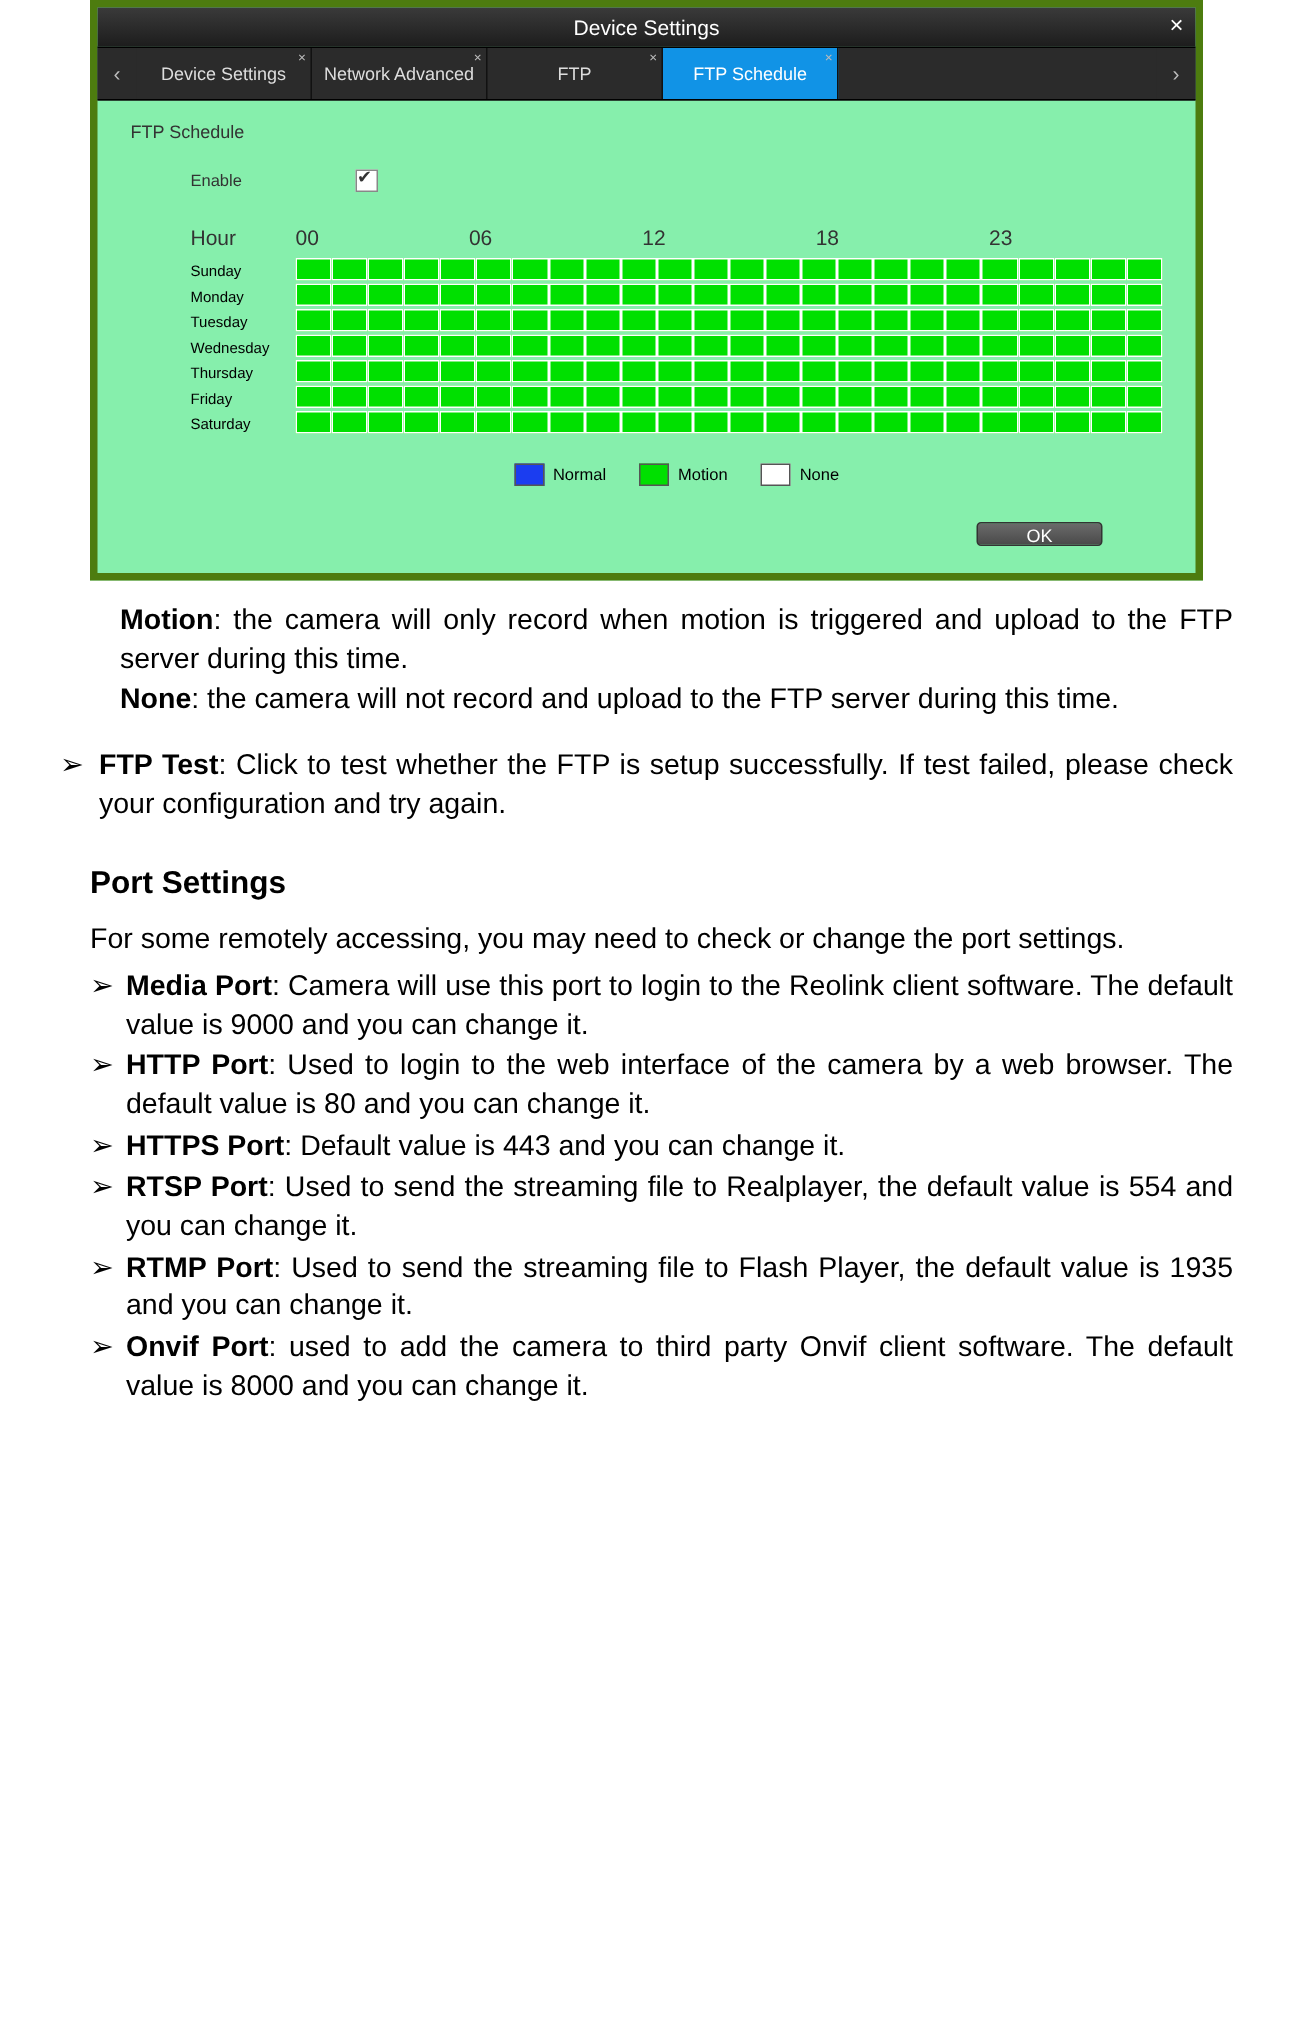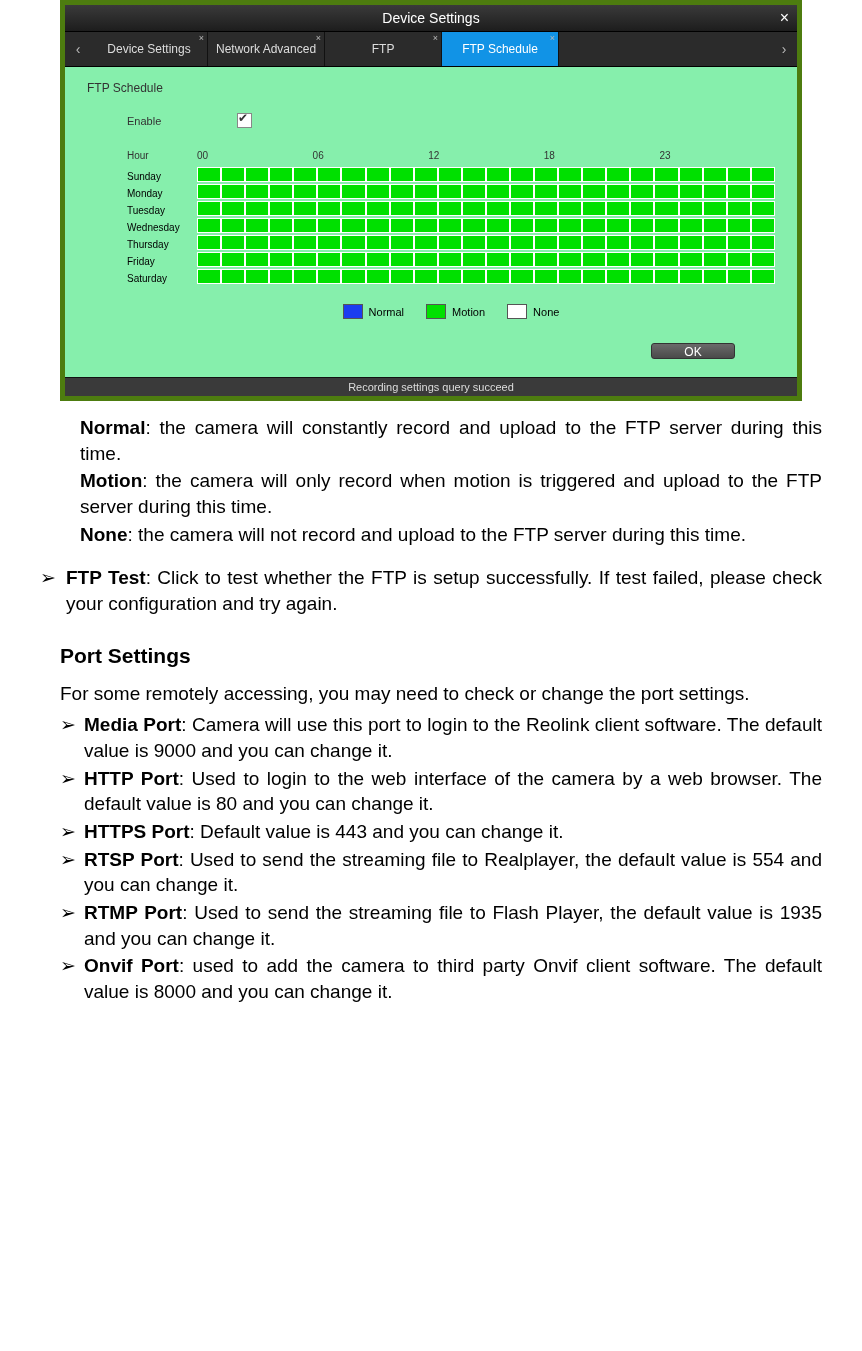--- a/index.html
+++ b/index.html
@@ -15,21 +15,21 @@
   .shot-tab-x{position:absolute;top:1px;right:3px;font-size:9px;color:#bbb}
   .shot-body{padding:14px 22px 18px 22px}
   .panel-title{font-size:12px;color:#333;margin-bottom:18px}
   .row{display:flex;align-items:center;font-size:11px;color:#333;margin:4px 0}
   .row-label{width:110px}
   .enable-row{margin:14px 0 22px 40px}
   .checkbox{display:inline-block;width:13px;height:13px;border:1px solid #888;position:relative;background:#fff}
   .checkbox.checked::after{content:"✔";position:absolute;top:-3px;left:0;font-size:12px;color:#333}
   
   .sched{margin-left:40px}
-  .sched-head{display:flex;align-items:center;font-size:10px;color:#333;margin-bottom:4px}
+  .sched-head{display:flex;align-items:center;font-size:14px;color:#333;margin-bottom:4px}
   .sched-head .row-label{width:70px}
   .sched-hours{display:flex;flex:1}
   .sched-hours span{flex:1;text-align:left}
   .sched-row{display:flex;align-items:flex-end;height:17px}
   .sched-row .row-label{width:70px;font-size:10px}
   .grid{display:flex;flex:1;gap:0}
   .cell{flex:1;height:15px;background:#00e000;border:1px solid #fff;box-sizing:border-box}
   
   .legend{display:flex;justify-content:center;gap:22px;margin:20px 0 0 40px;font-size:11px}
   .legend-item{display:flex;align-items:center;gap:6px}
@@ -314,26 +314,24 @@
         <div class="legend-item">
           <span class="swatch sw-none"></span>
           <span>None</span>
         </div>
       </div>
 
       <div class="ok-row">
         <button class="btn-ok">OK</button>
       </div>
     </div>
-    <div class="shot-status">Recording settings query succeed</div>
   </div>
 
   <div class="doc">
     <div class="desc-block">
-      <p><b>Normal</b><span>: the camera will constantly record and upload to the FTP server during this time.</span></p>
       <p><b>Motion</b><span>: the camera will only record when motion is triggered and upload to the FTP server during this time.</span></p>
       <p><b>None</b><span>: the camera will not record and upload to the FTP server during this time.</span></p>
     </div>
 
     <div class="bullet">
       <div class="bullet-mark">➢</div>
       <div class="bullet-body"><b>FTP Test</b><span>: Click to test whether the FTP is setup successfully. If test failed, please check your configuration and try again.</span></div>
     </div>
 
     <div class="h2">Port Settings</div>

